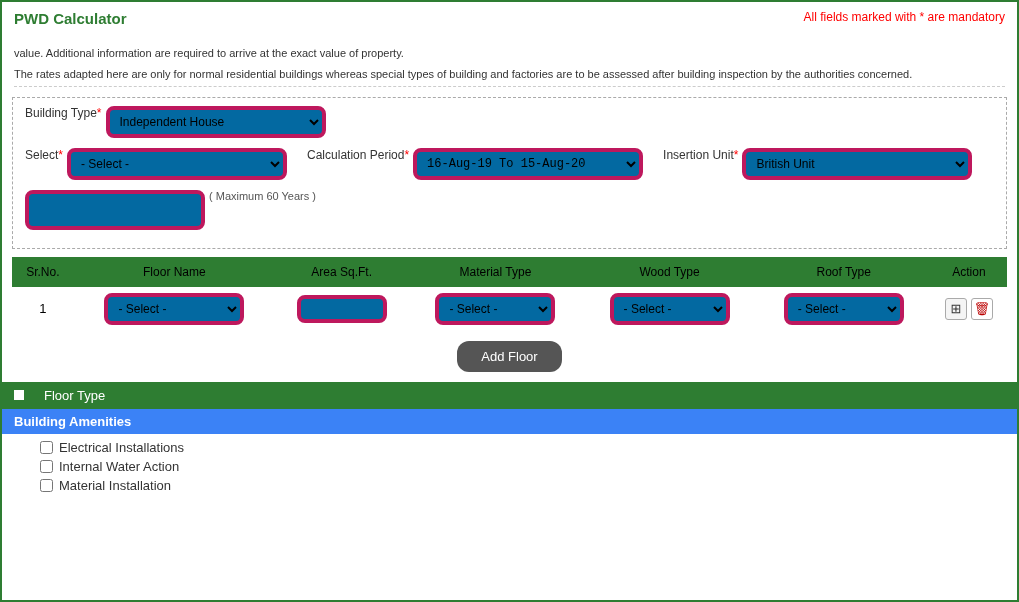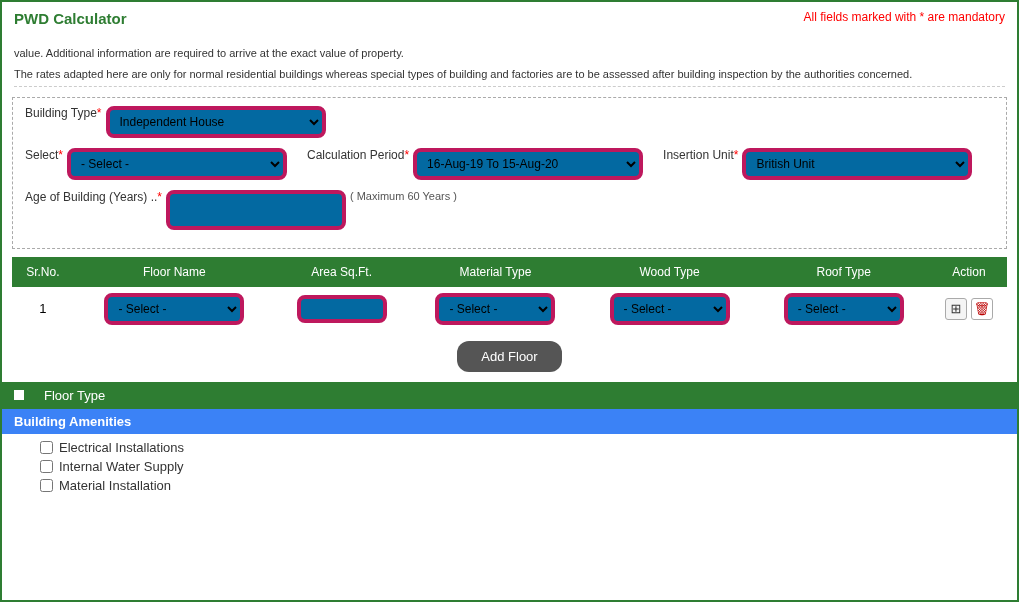--- a/index.html
+++ b/index.html
@@ -78,41 +78,42 @@
       background: #0369a1;
     }
     .building-type-select {
       width: 220px;
     }
     .region-select {
       width: 220px;
     }
     .calc-period-select {
       width: 230px;
+      font-family: Liberation Mono, monospace;
     }
     .insertion-unit-select {
       width: 230px;
     }
     .age-input {
       width: 180px;
       height: 40px;
     }
     .age-note {
       font-size: 11px;
       color: #555;
     }
     
     .floor-table {
       width: 100%;
       border-collapse: collapse;
       margin: 8px 0;
     }
     .floor-table thead tr {
       background: #2e7d32;
-      color: #ffffff;
+      color: #000000;
     }
     .floor-table thead th {
       padding: 8px 6px;
       font-size: 12px;
       font-weight: normal;
       text-align: center;
     }
     .floor-table tbody tr td {
       padding: 6px 4px;
       text-align: center;
@@ -277,23 +278,20 @@
         </label>
         <select class="insertion-unit-select">
           <option>British Unit</option>
           <option>Metric Unit</option>
         </select>
       </div>
     </div>
 
     <div class="form-row">
       <div class="form-group">
-        <label>
-          <span>Age of Building (Years) ..</span><span class="req">*</span>
-        </label>
         <input type="text" class="age-input" style="">
         <span class="age-note">( Maximum 60 Years )</span>
       </div>
     </div>
   </div>
 
   <div class="table-section">
     <table class="floor-table">
       <thead>
         <tr>
@@ -351,20 +349,20 @@
   </div>
 
   <div class="amenities-header">Building Amenities</div>
   <div class="amenities-list">
     <div class="amenity-item">
       <input type="checkbox" style="">
       <span>Electrical Installations</span>
     </div>
     <div class="amenity-item">
       <input type="checkbox" style="">
-      <span>Internal Water Supply</span>
+      <span>Internal Water Action</span>
     </div>
     <div class="amenity-item">
       <input type="checkbox" style="">
       <span>Material Installation</span>
     </div>
   </div>
 </div>
 
 </body></html>

